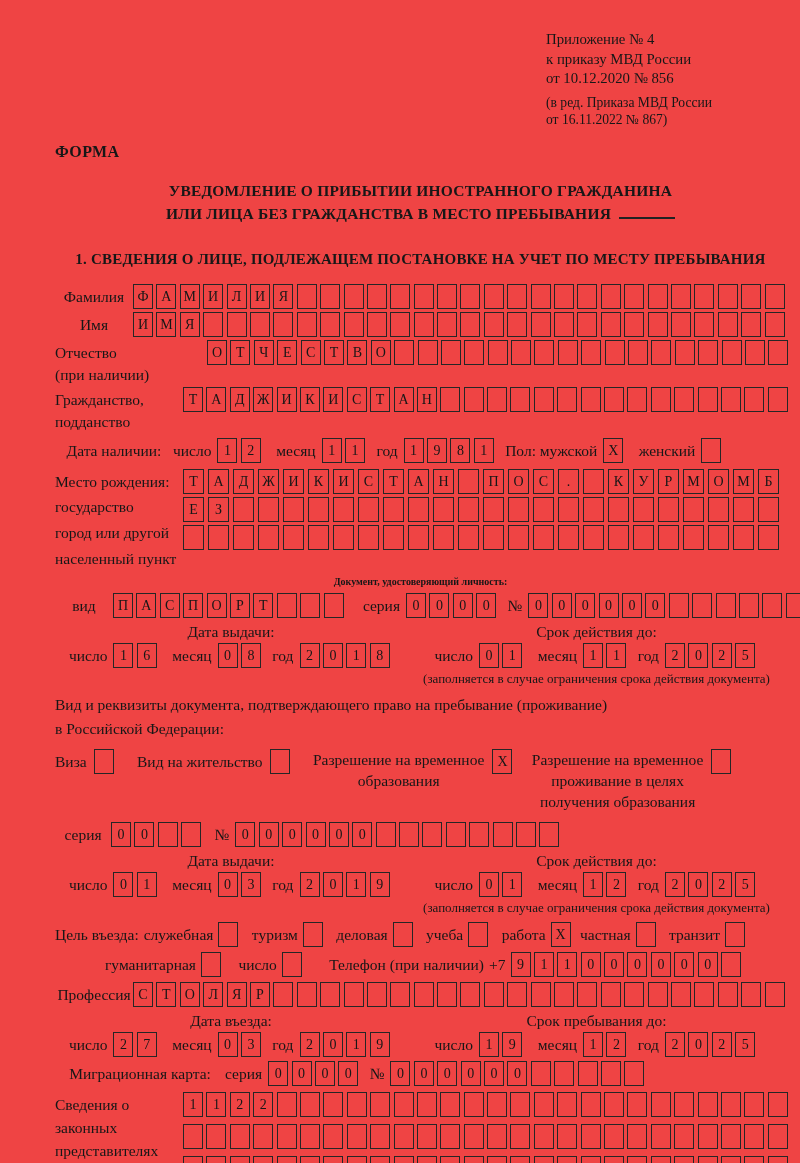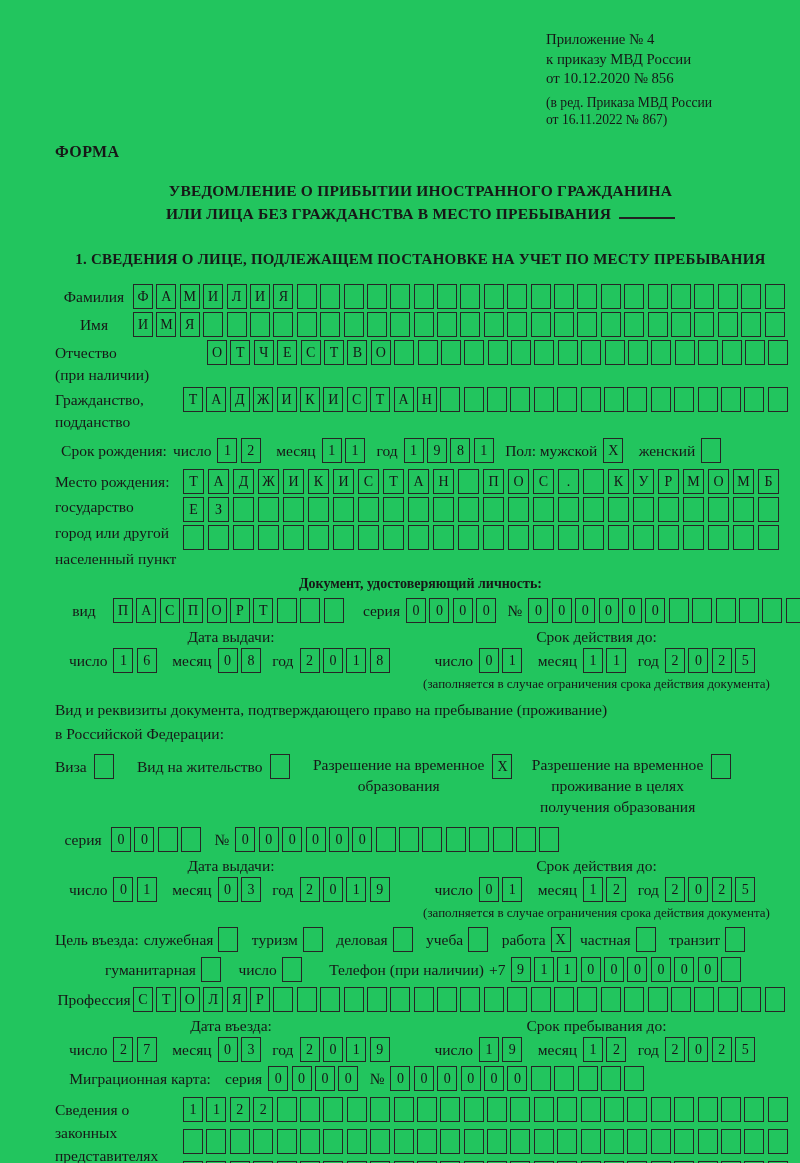--- a/index.html
+++ b/index.html
@@ -1,18 +1,18 @@
 <!DOCTYPE html>
 <html><head>
 <meta charset="utf-8">
 <style>
   * { box-sizing: border-box; }
   html,body { margin:0; padding:0; background:#ffffff; }
   .page {
-    width:800px; height:1163px; background:#22c55e; overflow:hidden;
+    width:800px; height:1163px; background:#ef4444; overflow:hidden;
     padding:30px 14px 0 55px;
     font-family:"Liberation Serif","DejaVu Serif",serif;
     font-size:15.5px; color:#171717;
   }
   
   .hdr { margin-left:auto; width:240px; line-height:1.32; font-size:14.8px; }
   .hdr-small { font-size:13.6px; margin-top:5px; line-height:1.3; }
   .forma { text-align:left; padding-right:24px; font-weight:bold; font-size:16px; margin-top:14px; letter-spacing:.4px; }
   
   .title { text-align:center; font-weight:bold; font-size:15.5px; line-height:1.5; margin-top:18px; letter-spacing:.2px; }
@@ -34,21 +34,21 @@
   .w122 { width:128px; margin-right:0; }
   .w152 { width:152px; margin-right:0; }
   .mllabel { flex:none; }
   .mllabel > div { line-height:19px; }
   .mllabel > div:first-child { line-height:25px; }
   .biglabel > div { line-height:26px; }
   .replabel > div { line-height:22.5px; }
   .mr6{margin-right:6px;} .mr8{margin-right:8px;} .mr10{margin-right:10px;}
   .mr12{margin-right:12px;} .mr14{margin-right:14px;} .mr16{margin-right:16px;}
   .mr20{margin-right:20px;} .mr24{margin-right:24px;}
-  .doc-heading { text-align:center; font-weight:bold; font-size:14px; margin:4px 0 6px 0; }
+  .doc-heading { text-align:center; font-weight:bold; font-size:10px; margin:4px 0 6px 0; }
   
   .dates { display:flex; align-items:flex-start; margin-top:5px; margin-bottom:4px; }
   .dcol-l { width:352px; flex:none; }
   .dcol-r { flex:1; }
   .dhead { text-align:center; line-height:18px; }
   .drow { display:flex; margin-top:2px; justify-content:center; }
   .dnote { font-size:13px; text-align:center; line-height:16px; margin-top:3px; white-space:nowrap; }
   .para { line-height:1.55; margin-top:6px; }
   
   .optrow { display:flex; align-items:flex-start; margin:8px 0 10px 0; }
@@ -215,21 +215,21 @@
         <span class="cell"></span>
         <span class="cell"></span>
         <span class="cell"></span>
         <span class="cell"></span>
         <span class="cell"></span>
         <span class="cell"></span>
       </span>
   </div>
 
   <div class="frow" style="margin-top:7px;">
-    <span class="flabel" style="width:118px;margin-right:0;">Срок рождения:</span>
+    <span class="flabel" style="width:118px;margin-right:0;">Дата наличии:</span>
     <span class="dlbl">число</span>
     <span class="cells mr12">
         <span class="cell">1</span>
         <span class="cell">2</span>
       </span>
     <span class="dlbl">месяц</span>
     <span class="cells mr8">
         <span class="cell">1</span>
         <span class="cell">1</span>
       </span>

